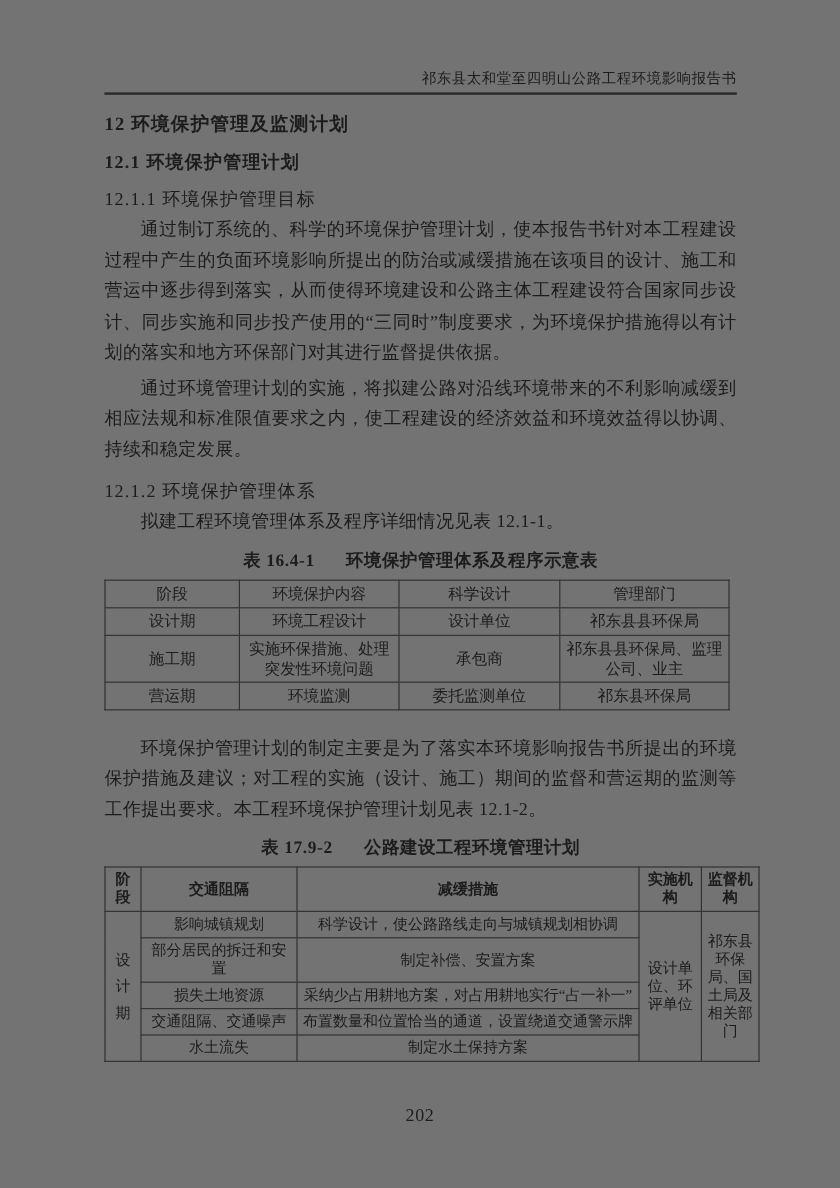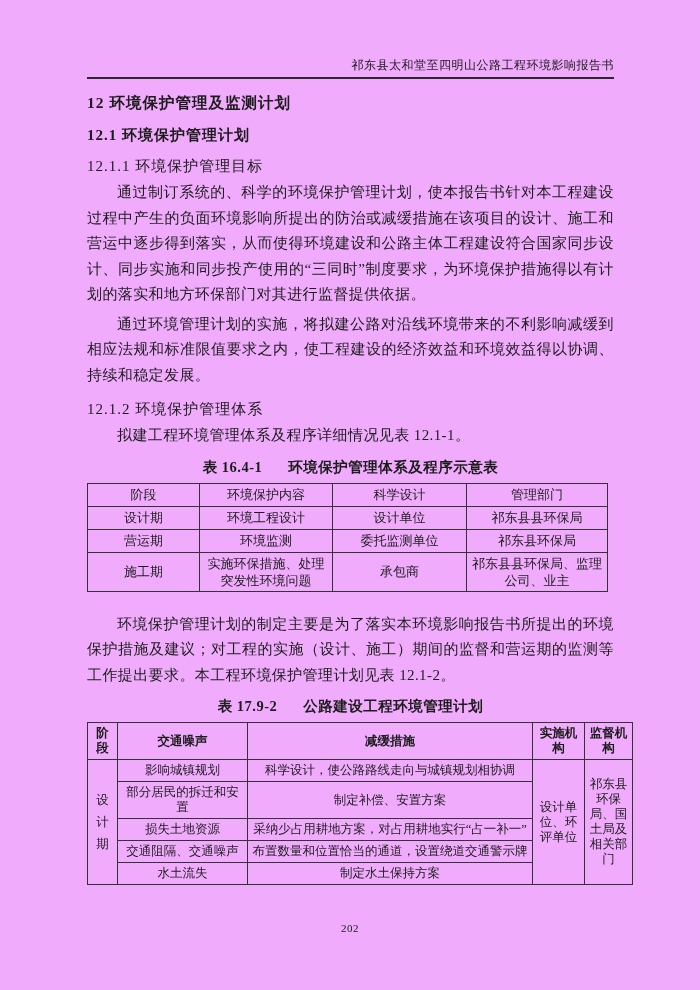--- a/index.html
+++ b/index.html
@@ -3,21 +3,21 @@
 <meta charset="utf-8">
 <style>
   html,body { margin:0; padding:0; background:#ffffff; }
   body {
     width:700px; height:990px;
     font-family:"Liberation Serif","DejaVu Serif",serif;
     color:#1c1c1c;
     position:relative;
     overflow:hidden;
   }
-  .page { position:relative; width:700px; height:990px; background:#f0abfc; }
+  .page { position:relative; width:700px; height:990px; background:#737373; }
   .content { margin-left:87px; margin-right:86px; }
 
   .doc-header {
     padding-top:57px;
     text-align:right;
     font-size:12px;
     letter-spacing:0.5px;
     border-bottom:2px solid #2a2a2a;
     padding-bottom:3px;
   }
@@ -75,21 +75,21 @@
   table.t2 tr { height:21px; }
   .vert { width:1em; margin:0 auto; line-height:22px; }
 
   .spacer-1213 { height:16px; }
 
   .page-number {
     position:absolute;
     top:922px; left:0;
     width:100%;
     text-align:center;
-    font-size:11px;
+    font-size:15px;
     letter-spacing:0.5px;
   }
 </style>
 </head>
 <body>
 
 <div class="page">
   <div class="content">
 
     <div class="doc-header">
@@ -124,30 +124,30 @@
         <td>科学设计</td>
         <td>管理部门</td>
       </tr>
       <tr>
         <td>设计期</td>
         <td>环境工程设计</td>
         <td>设计单位</td>
         <td>祁东县县环保局</td>
       </tr>
       <tr>
+        <td>施工期</td>
+        <td>实施环保措施、处理突发性环境问题</td>
+        <td>承包商</td>
+        <td>祁东县县环保局、监理公司、业主</td>
+      </tr>
+      <tr>
         <td>营运期</td>
         <td>环境监测</td>
         <td>委托监测单位</td>
         <td>祁东县环保局</td>
-      </tr>
-      <tr>
-        <td>施工期</td>
-        <td>实施环保措施、处理突发性环境问题</td>
-        <td>承包商</td>
-        <td>祁东县县环保局、监理公司、业主</td>
       </tr>
     </tbody>
       </table>
 
     <div class="spacer-1213"></div>
     <p class="body">环境保护管理计划的制定主要是为了落实本环境影响报告书所提出的环境保护措施及建议；对工程的实施（设计、施工）期间的监督和营运期的监测等工作提出要求。本工程环境保护管理计划见表 12.1-2。</p>
 
     <div class="tbl-caption">
       <span class="cap-label">表 17.9-2</span><span>公路建设工程环境管理计划</span>
     </div>
@@ -156,21 +156,21 @@
       <colgroup>
           <col class="c1">
           <col class="c2">
           <col class="c3">
           <col class="c4">
           <col class="c5">
         </colgroup>
       <tbody>
           <tr>
         <td class="hd">阶段</td>
-        <td class="hd">交通噪声</td>
+        <td class="hd">交通阻隔</td>
         <td class="hd">减缓措施</td>
         <td class="hd">实施机构</td>
         <td class="hd">监督机构</td>
       </tr>
       <tr>
         <td rowspan="5">
           <div class="vert">设计期</div>
         </td>
         <td>影响城镇规划</td>
         <td>科学设计，使公路路线走向与城镇规划相协调</td>

